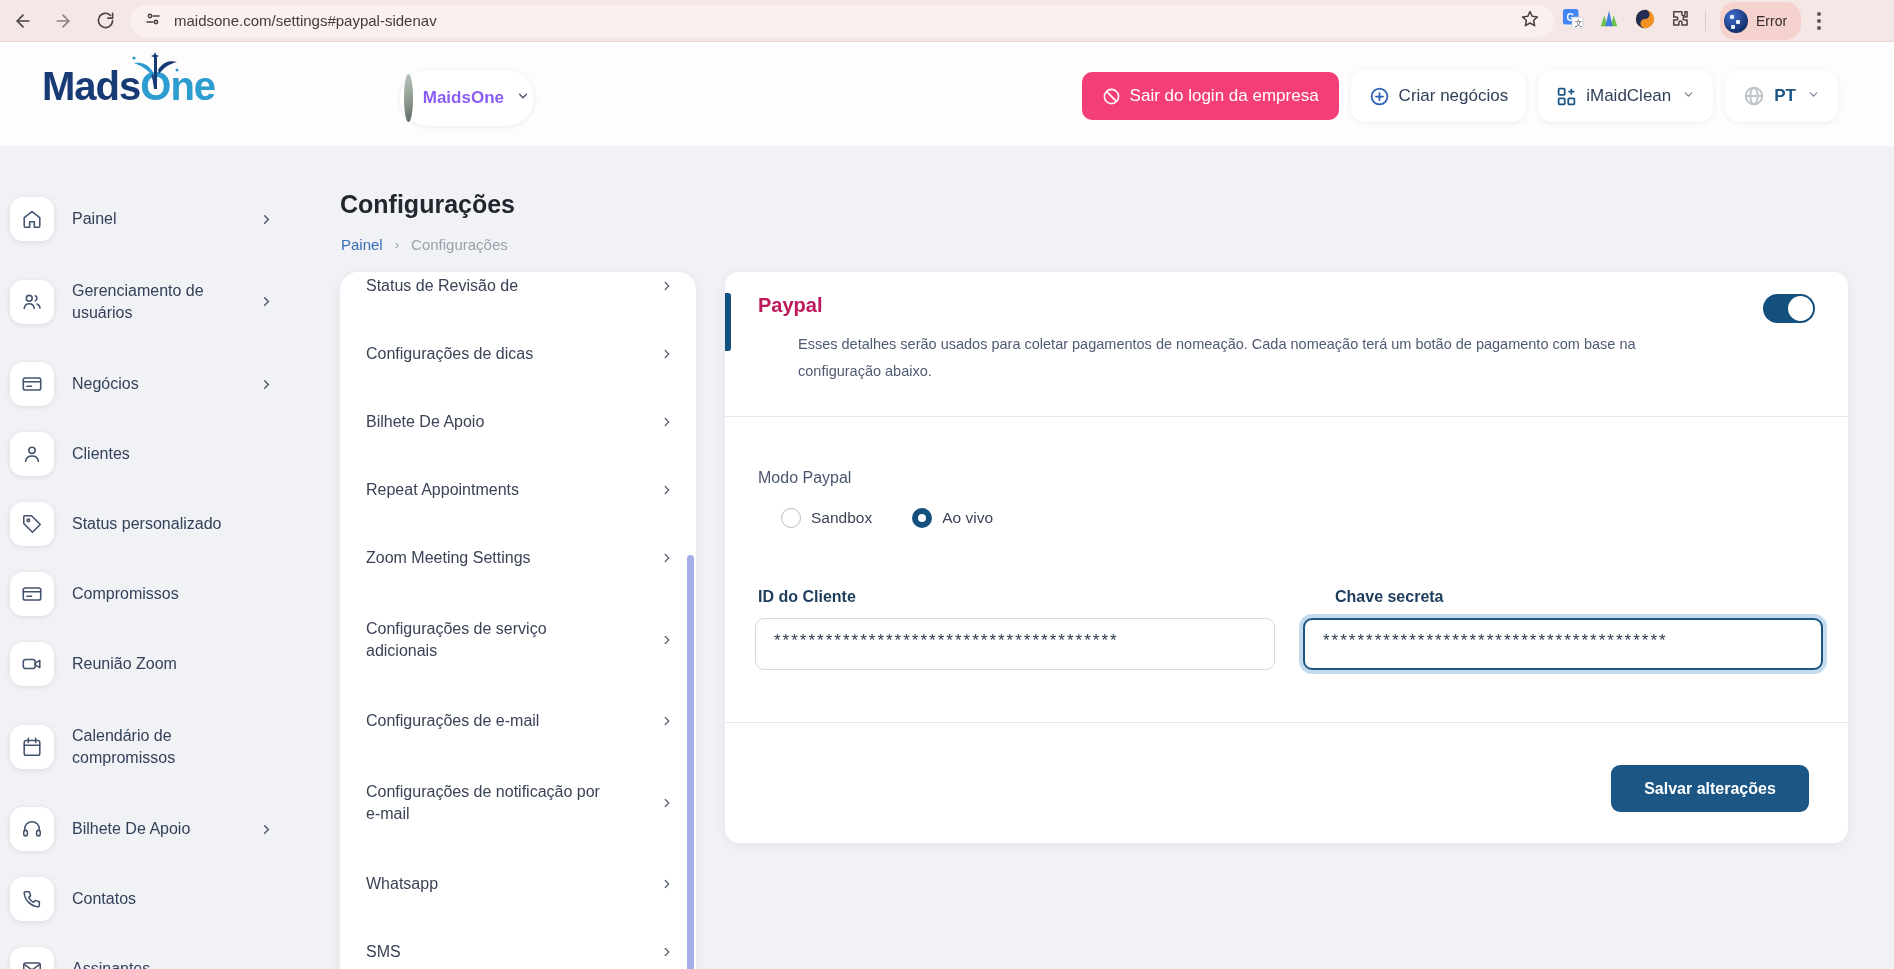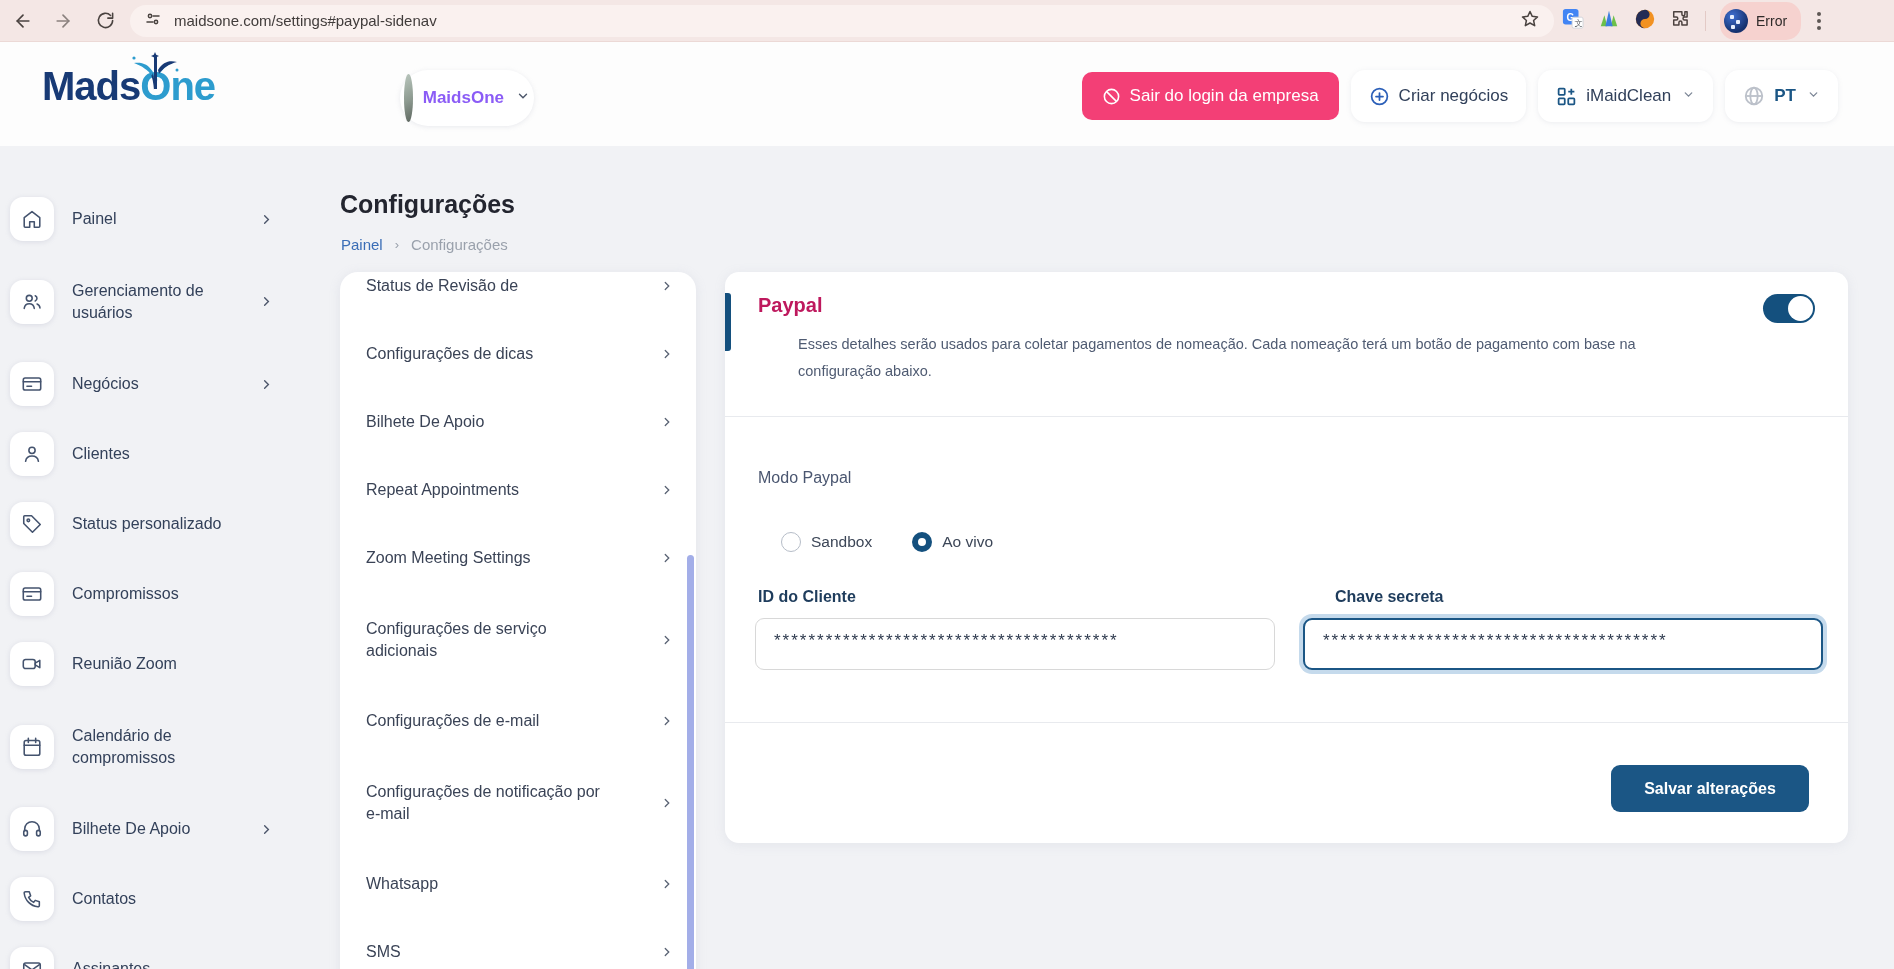--- a/index.html
+++ b/index.html
@@ -78,21 +78,21 @@
   .pp-title{ position:absolute; left:33px; top:22px; font-size:20px; font-weight:bold; color:#be185d; }
   .pp-desc{ position:absolute; left:33px; top:59px; width:850px; font-size:14.5px; color:#4f5b72; line-height:27px;margin-left:40px; }
   .toggle{ position:absolute; right:33px; top:22px; width:52px; height:29px; background:#14507e; border-radius:15px; cursor:pointer; }
   .toggle .knob{ position:absolute; right:2px; top:2px; width:25px; height:25px; background:#fff; border-radius:50%; }
   .divider{ position:absolute; left:0; width:1123px; height:1px; background:#e8eaee; }
   .mode-label{ position:absolute; left:33px; top:197px; font-size:16px; color:#4a5670; }
   .radio-row{ position:absolute; left:56px; top:236px; display:flex; align-items:center; gap:40px; }
   .radio-opt{ display:flex; align-items:center; gap:10px; cursor:pointer; }
   .radio{ width:20px; height:20px; border-radius:50%; border:1.5px solid #b6bdc8; background:#fff; }
   .radio.sel{ border:6px solid #14507e; }
-  .radio-opt span{ font-size:15.5px; color:#3c4657;margin-top:24px; }
+  .radio-opt span{ font-size:15.5px; color:#3c4657; }
   .field-label{ position:absolute; top:316px; font-size:16px; font-weight:bold; color:#1e3c5c; }
   .field-input{ position:absolute; top:346px; width:520px; height:52px; border-radius:9px; border:1px solid #d8d8d8;
     font-family:inherit; font-size:17px; letter-spacing:2px; color:#2e3a4e; padding:0 18px 6px; background:#fff; outline:none;}
   .field-input.focused{ border:2px solid #1b5685; box-shadow:0 0 0 4px #c5daec; }
   .save-btn{ position:absolute; left:886px; top:493px; width:198px; height:47px; background:#1b5685; color:#fff;
     border:none; border-radius:9px; font-size:16px; font-weight:600; font-family:inherit; cursor:pointer;text-align:center; }
 </style>
 </head>
 <body>
 

